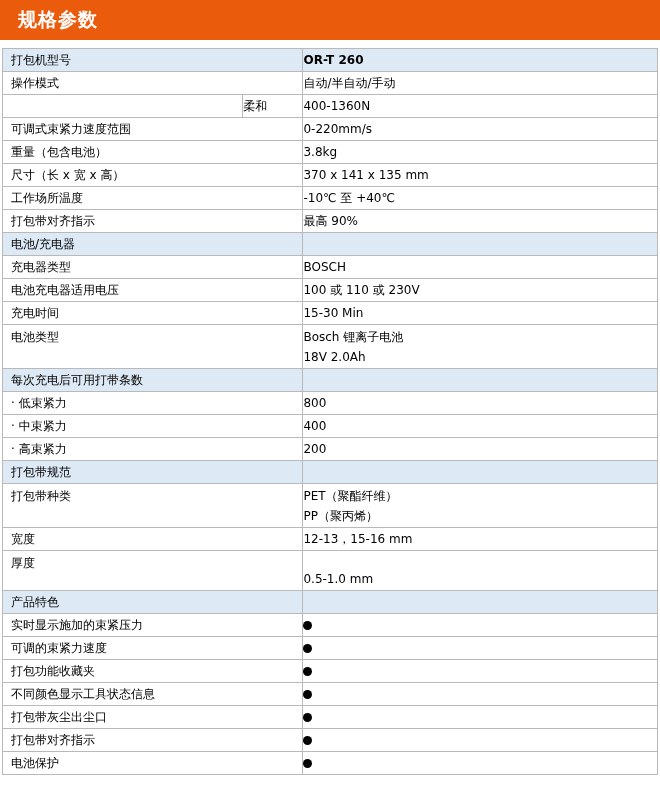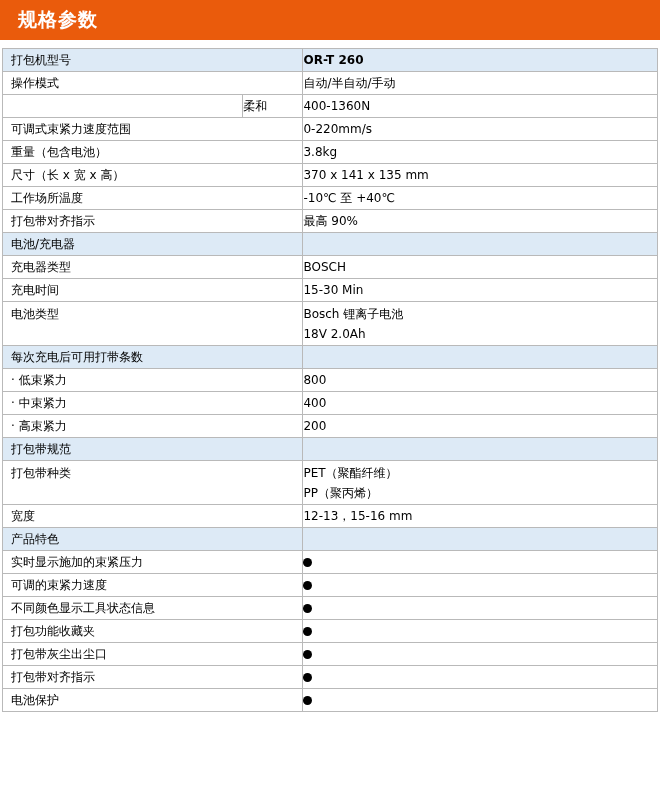--- a/index.html
+++ b/index.html
@@ -146,20 +146,24 @@
 
       <tr class="sec">
         <td class="pad-l" colspan="2">电池/充电器</td>
         <td></td>
       </tr>
       <tr>
         <td class="pad-l" colspan="2">充电器类型</td>
         <td class="center">BOSCH</td>
       </tr>
       <tr>
+        <td class="pad-l" colspan="2">电池充电器适用电压</td>
+        <td class="center">100 或 110 或 230V</td>
+      </tr>
+      <tr>
         <td class="pad-l" colspan="2">充电时间</td>
         <td class="center">15-30 Min</td>
       </tr>
       <tr class="tall">
         <td class="pad-l" colspan="2" style="vertical-align:top;padding-top:4px !important;">电池类型</td>
         <td class="center two-line">
           <div>Bosch  锂离子电池</div>
           <div>18V    2.0Ah</div>
         </td>
       </tr>
@@ -189,39 +193,43 @@
         <td class="pad-l" colspan="2" style="vertical-align:top;padding-top:4px !important;">打包带种类</td>
         <td class="center two-line">
           <div>PET（聚酯纤维）</div>
           <div>PP（聚丙烯）</div>
         </td>
       </tr>
       <tr>
         <td class="pad-l" colspan="2">宽度</td>
         <td class="center">12-13，15-16    mm</td>
       </tr>
+      <tr class="tall3">
+        <td class="pad-l" colspan="2" style="vertical-align:top;padding-top:4px !important;">厚度</td>
+        <td class="center" style="vertical-align:bottom;padding-bottom:4px !important;">0.5-1.0 mm</td>
+      </tr>
 
       <tr class="sec">
         <td class="pad-l" colspan="2">产品特色</td>
         <td></td>
       </tr>
       <tr>
         <td class="pad-l" colspan="2">实时显示施加的束紧压力</td>
         <td class="center"><span class="dot"></span></td>
       </tr>
       <tr>
         <td class="pad-l" colspan="2">可调的束紧力速度</td>
         <td class="center"><span class="dot"></span></td>
       </tr>
       <tr>
+        <td class="pad-l" colspan="2">打包功能收藏夹</td>
+        <td class="center"><span class="dot"></span></td>
+      </tr>
+      <tr>
         <td class="pad-l" colspan="2">不同颜色显示工具状态信息</td>
-        <td class="center"><span class="dot"></span></td>
-      </tr>
-      <tr>
-        <td class="pad-l" colspan="2">打包功能收藏夹</td>
         <td class="center"><span class="dot"></span></td>
       </tr>
       <tr>
         <td class="pad-l" colspan="2">打包带灰尘出尘口</td>
         <td class="center"><span class="dot"></span></td>
       </tr>
       <tr>
         <td class="pad-l" colspan="2">打包带对齐指示</td>
         <td class="center"><span class="dot"></span></td>
       </tr>

